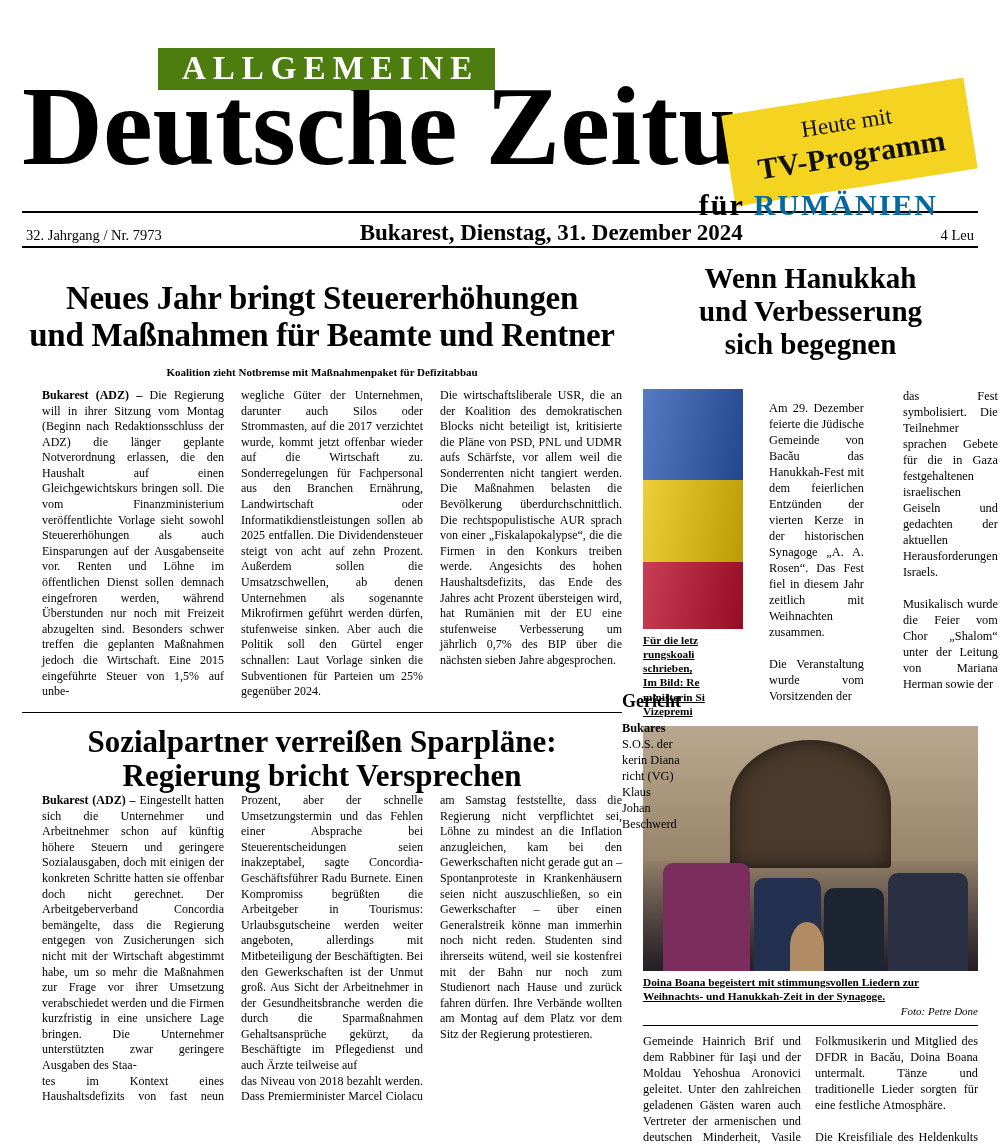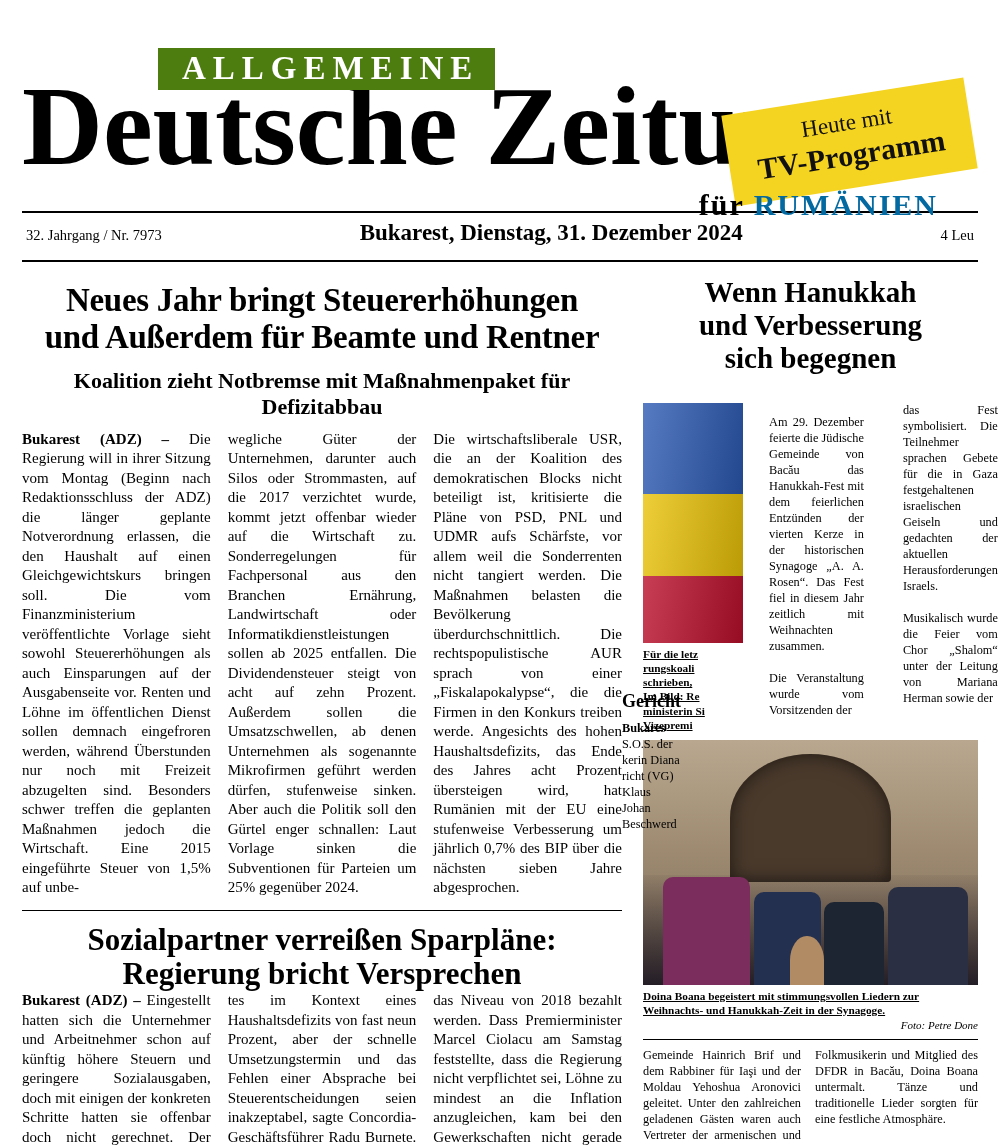--- a/index.html
+++ b/index.html
@@ -91,21 +91,21 @@
     font-weight: bold;
     font-size: 30px;
     color: #111;
   }
 
   
   .dateline {
     border-top: 2px solid #000;
     border-bottom: 2px solid #000;
     margin: 6px 22px 0 22px;
-    padding: 7px 4px 14px 4px;
+    padding: 7px 4px 0 4px;
     display: flex;
     justify-content: space-between;
     align-items: baseline;
     font-size: 15px;
   }
   .dateline .center {
     font-size: 23px;
     font-weight: bold;
   }
   .dateline .left, .dateline .right {
@@ -119,38 +119,39 @@
     gap: 0;
   }
   .col-left { width: 600px; }
   .col-right { width: 335px; margin-left: 21px; }
 
   .lead-head {
     text-align: center;
     font-size: 33px;
     font-weight: bold;
     line-height: 1.12;
-    margin: 20px 0 0 0;
+    margin: 32px 0 0 0;
     letter-spacing: -0.3px;
   }
   .lead-sub {
     text-align: center;
-    font-size: 22px;
+    font-size: 11px;
     font-weight: bold;
     margin: 12px 0 10px 0;
   }
 
   .cols3 {
     column-count: 3;
     column-gap: 17px;
     column-rule: none;
-    font-size: 15px;
+    font-size: 12px;
     line-height: 1.3;
     text-align: justify;
     hyphens: auto;
+    margin-left: 20px;
   }
   .cols3 p, .cols2 p { margin: 0 0 0 0; text-indent: 0; }
   .lead-in { font-weight: bold; }
 
   .sep {
     border-top: 1px solid #000;
     margin: 12px 0 0 0;
   }
 
   
@@ -260,21 +261,21 @@
     <div class="center">Bukarest, Dienstag, 31. Dezember 2024</div>
     <div class="right">4 Leu</div>
   </div>
 
   <div class="content">
 
     <div class="col-left">
 
       <h1 class="lead-head">
         <span>Neues Jahr bringt Steuererhöhungen</span><br>
-        <span>und Außerdem für Beamte und Rentner</span>
+        <span>und Maßnahmen für Beamte und Rentner</span>
       </h1>
       <div class="lead-sub">Koalition zieht Notbremse mit Maßnahmenpaket für Defizitabbau</div>
 
       <div class="cols3">
         <p><span class="lead-in">Bukarest (ADZ) –</span> <span>Die Regierung will in ihrer Sitzung vom Montag (Beginn nach Redaktionsschluss der ADZ) die länger geplante Notverordnung erlassen, die den Haushalt auf einen Gleichgewichtskurs bringen soll. Die vom Finanzministerium veröffentlichte Vorlage sieht sowohl Steuererhöhungen als auch Einsparungen auf der Ausgabenseite vor. Renten und Löhne im öffentlichen Dienst sollen demnach eingefroren werden, während Überstunden nur noch mit Freizeit abzugelten sind. Besonders schwer treffen die geplanten Maßnahmen jedoch die Wirtschaft. Eine 2015 eingeführte Steuer von 1,5% auf unbe-</span></p>
         <p>wegliche Güter der Unternehmen, darunter auch Silos oder Strommasten, auf die 2017 verzichtet wurde, kommt jetzt offenbar wieder auf die Wirtschaft zu. Sonderregelungen für Fachpersonal aus den Branchen Ernährung, Landwirtschaft oder Informatikdienstleistungen sollen ab 2025 entfallen. Die Dividendensteuer steigt von acht auf zehn Prozent. Außerdem sollen die Umsatzschwellen, ab denen Unternehmen als sogenannte Mikrofirmen geführt werden dürfen, stufenweise sinken. Aber auch die Politik soll den Gürtel enger schnallen: Laut Vorlage sinken die Subventionen für Parteien um 25% gegenüber 2024.</p>
         <p>Die wirtschaftsliberale USR, die an der Koalition des demokratischen Blocks nicht beteiligt ist, kritisierte die Pläne von PSD, PNL und UDMR aufs Schärfste, vor allem weil die Sonderrenten nicht tangiert werden. Die Maßnahmen belasten die Bevölkerung überdurchschnittlich. Die rechtspopulistische AUR sprach von einer „Fiskalapokalypse“, die die Firmen in den Konkurs treiben werde. Angesichts des hohen Haushaltsdefizits, das Ende des Jahres acht Prozent übersteigen wird, hat Rumänien mit der EU eine stufenweise Verbesserung um jährlich 0,7% des BIP über die nächsten sieben Jahre abgesprochen.</p>
       </div>
 
       <div class="sep"></div>

